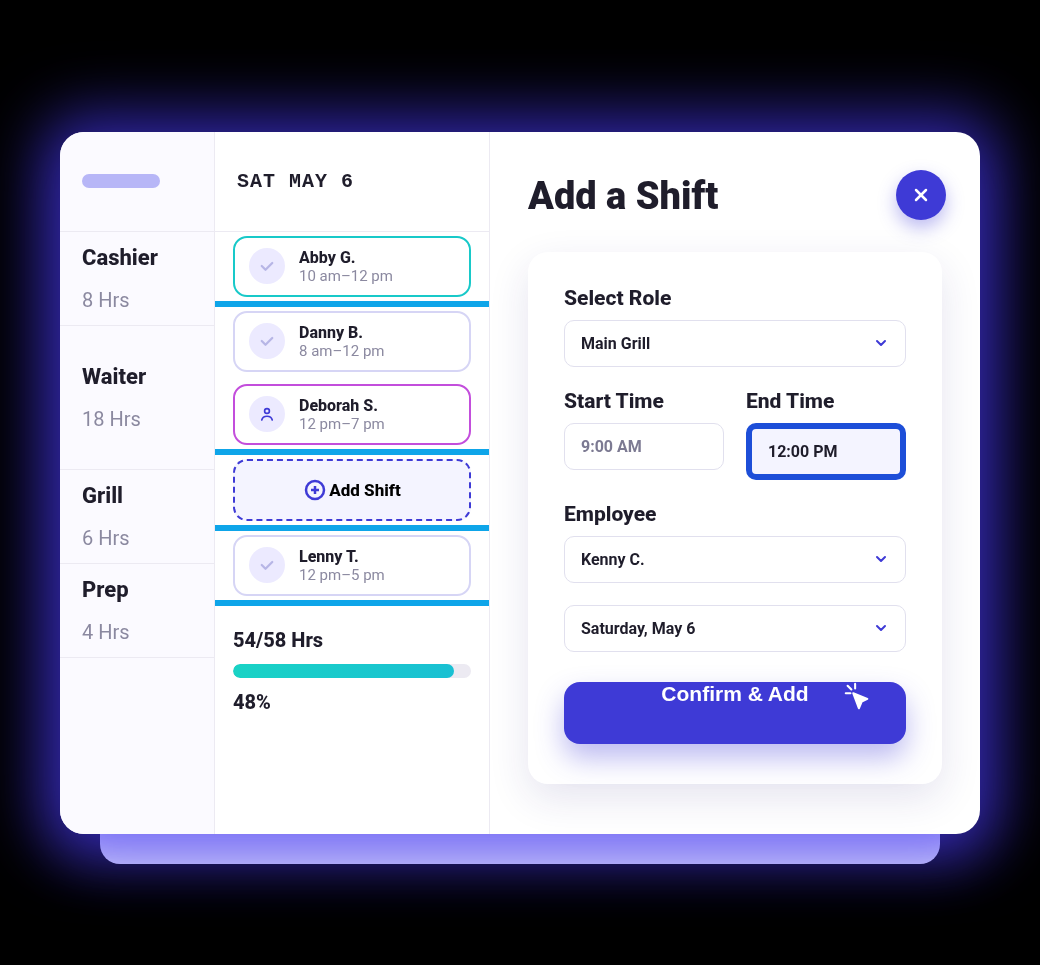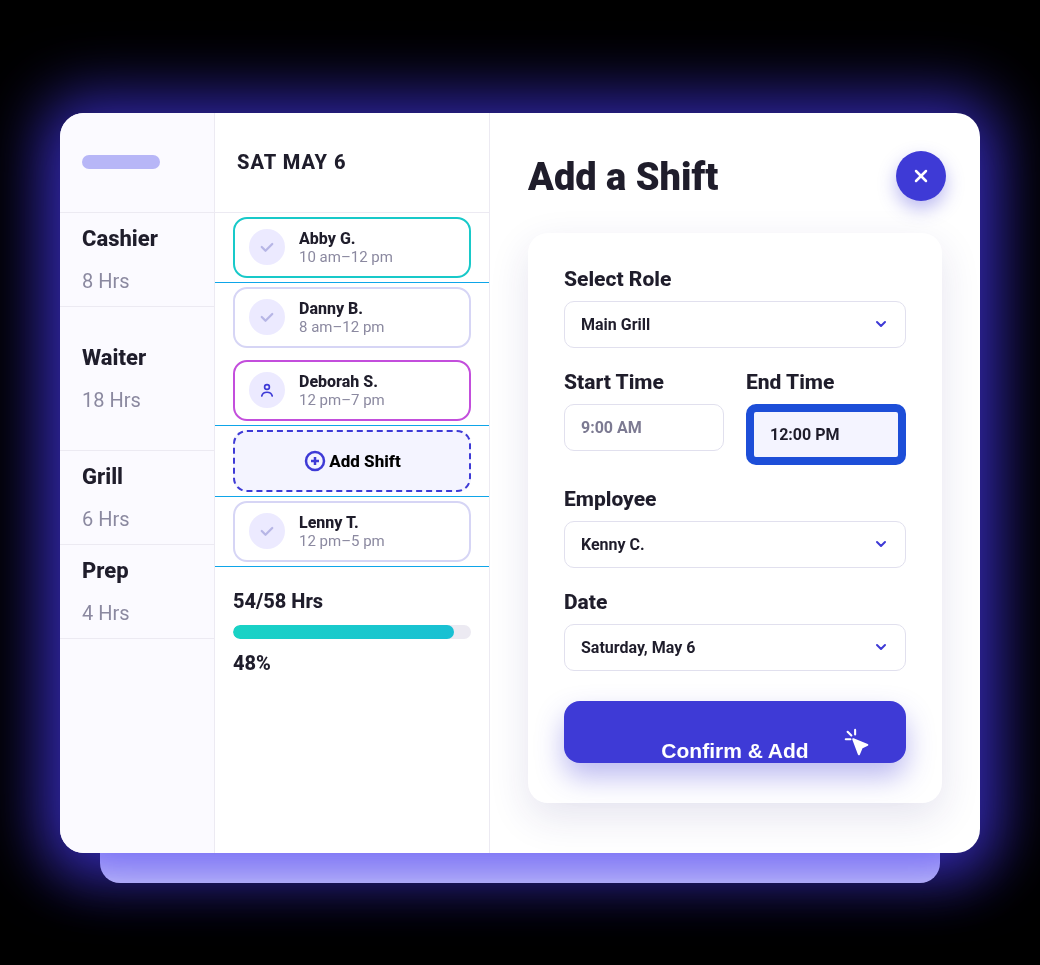--- a/index.html
+++ b/index.html
@@ -49,41 +49,42 @@
     display: flex;
     flex-direction: column;
     background: #fff;
   }
   .hdr-cell {
     height: 100px;
     padding: 0 22px;
     display: flex;
     align-items: center;
     border-bottom: 1px solid #eceaf2;
+    font-family: Liberation Mono, monospace;
   }
   .pill {
     width: 78px; height: 14px;
     background: #b7b6f7;
     border-radius: 10px;
   }
   .day-hdr {
     font-weight: 800;
     font-size: 20px;
     letter-spacing: 1px;
     color: #1f1d2b;
   }
   .role-cell {
     padding: 13px 22px;
     border-bottom: 1px solid #eceaf2;
   }
   .role-name { font-weight: 800; font-size: 22px; color: #1f1d2b; }
   .role-hrs { font-size: 20px; color: #8b89a0; margin-top: 18px; }
   .day-cell {
     padding: 4px 18px;
-    border-bottom: 1px solid #0ea5e9;
+    border-bottom: 6px solid #0ea5e9;
     display: flex; flex-direction: column; gap: 12px;
   }
   .shift {
     border: 2px solid;
     border-radius: 14px;
     padding: 10px 14px;
     display: flex;
     align-items: center;
     gap: 14px;
     background: #fff;
@@ -151,30 +152,30 @@
     font-size:16px; font-weight:700; color:#1f1d2b;
     background:#fff;
     display:flex; align-items:center; justify-content:space-between;
     cursor:pointer;
   }
   .select svg { width:16px; height:16px; }
   .row2 { display:flex; gap:22px; margin-top:22px; }
   .row2 > div { flex:1; }
   .input { color:#7c7a92; font-weight:700; cursor:text;}
   .input.focus {
-    border:8px solid #1d4ed8; background:#f4f4ff; color:#1f1d2b;
+    border:6px solid #1d4ed8; background:#f4f4ff; color:#1f1d2b;
   }
   .group { margin-top:22px; }
   .confirm {
     margin-top:30px;
     width:100%; height:62px;
     background:#3e3ad6; color:#fff;
     border:none; border-radius:16px;
     font-size:21px; font-weight:800;
-    display:flex; align-items:flex-end; justify-content:center; gap:22px;
+    display:flex; align-items:flex-start; justify-content:center; gap:22px;
     box-shadow: 0 14px 28px rgba(62,58,214,0.35);
     cursor:pointer;
     position:relative;
   }
   .confirm svg { width:30px; height:30px; }
   .spark { position:absolute; right:34px; }
 </style>
 </head>
 <body>
 
@@ -323,21 +324,20 @@
         <div class="fld-label">Employee</div>
         <div class="select">
           <span>Kenny C.</span>
           <svg viewBox="0 0 24 24" fill="none" stroke="#3e3ad6" stroke-width="3" stroke-linecap="round" stroke-linejoin="round">
               <polyline points="6 9 12 15 18 9"></polyline>
             </svg>
         </div>
       </div>
 
       <div class="group">
-        <div class="fld-label">Date</div>
         <div class="select">
           <span>Saturday, May 6</span>
           <svg viewBox="0 0 24 24" fill="none" stroke="#3e3ad6" stroke-width="3" stroke-linecap="round" stroke-linejoin="round">
               <polyline points="6 9 12 15 18 9"></polyline>
             </svg>
         </div>
       </div>
 
       <button class="confirm">
         <span>Confirm &amp; Add</span>

